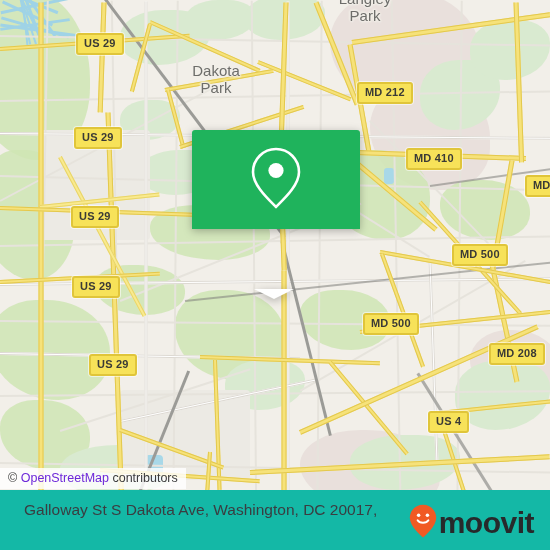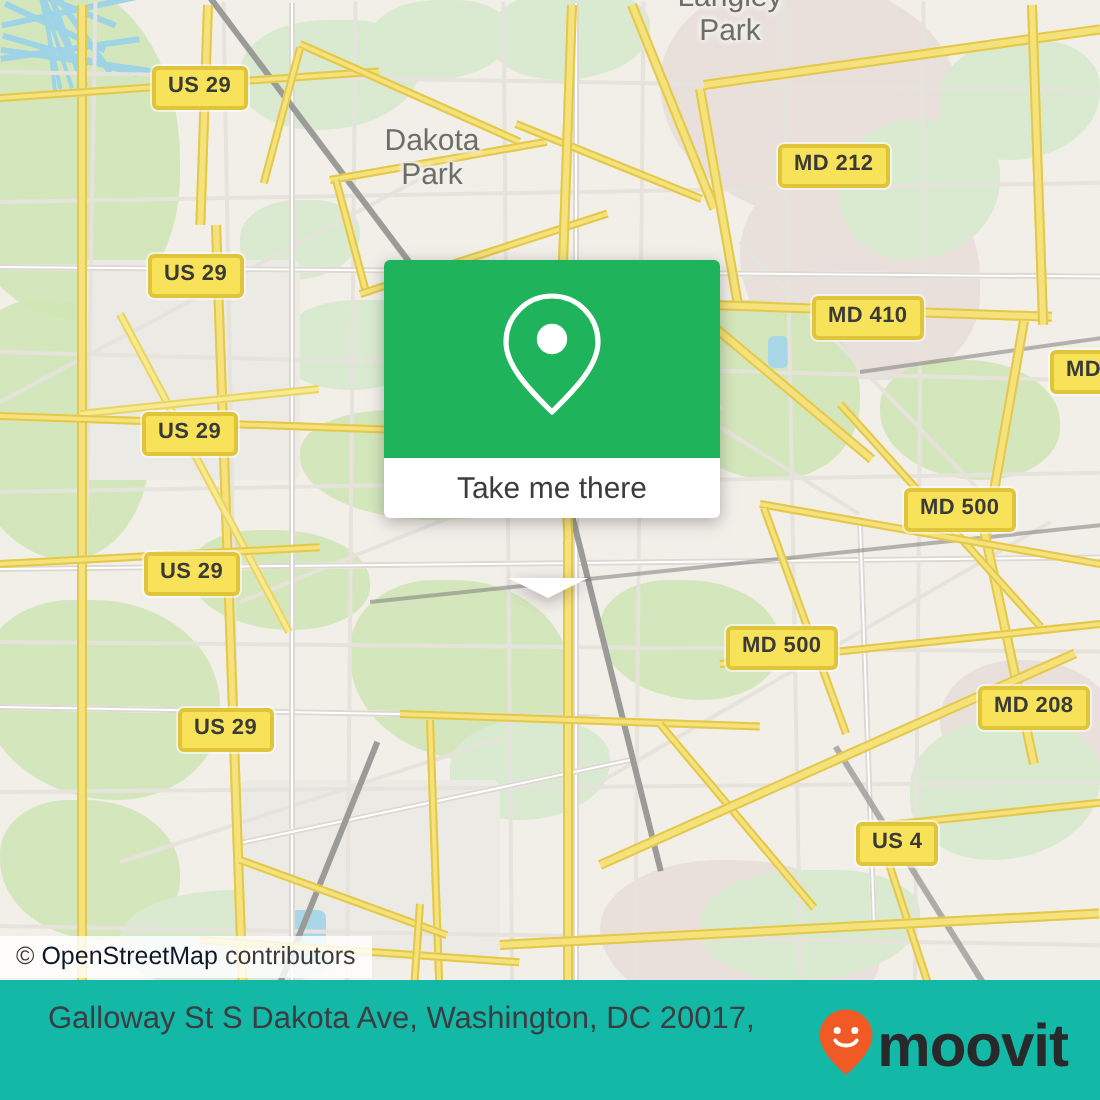--- a/index.html
+++ b/index.html
@@ -71,21 +71,21 @@
     border-top:10px solid #ffffff;
   }
 
   
   #attrib{
     position:absolute;left:0;top:468px;
     background:rgba(255,255,255,.82);
     padding:3px 8px 4px 8px;
     font-size:12.5px;color:#3b3b3b;white-space:nowrap;
   }
-  #attrib .lnk{color:#0f172a;}
+  #attrib .lnk{color:#6d28d9;}
 
   
   #footer{
     position:absolute;left:0;top:490px;width:550px;height:60px;
     background:#14b8a6;
   }
   #footer-text{
     position:absolute;left:24px;top:9px;width:380px;
     color:#3a3d41;font-size:15.5px;line-height:21px;
   }
@@ -254,40 +254,37 @@
         <div>Park</div>
       </div>
     </div>
 
     <div class="layer">
       <div class="shield" style="left:76px;top:33px;">US 29</div>
       <div class="shield" style="left:74px;top:127px;">US 29</div>
       <div class="shield" style="left:71px;top:206px;">US 29</div>
       <div class="shield" style="left:72px;top:276px;">US 29</div>
       <div class="shield" style="left:89px;top:354px;">US 29</div>
-      <div class="shield" style="left:357px;top:72px;margin-left:32px;">MD 212</div>
+      <div class="shield" style="left:357px;top:82px;">MD 212</div>
       <div class="shield" style="left:406px;top:148px;">MD 410</div>
       <div class="shield" style="left:452px;top:244px;">MD 500</div>
       <div class="shield" style="left:363px;top:313px;">MD 500</div>
       <div class="shield" style="left:525px;top:175px;">MD 5</div>
       <div class="shield" style="left:489px;top:343px;">MD 208</div>
       <div class="shield" style="left:428px;top:411px;">US 4</div>
     </div>
 
     <div id="callout">
       <div id="callout-head">
         <span>
           <svg width="52" height="66" viewBox="0 0 52 66" aria-hidden="true">
             <path d="M26 4 C13.3 4 3 14.3 3 27 C3 40 17 53 26 62 C35 53 49 40 49 27 C49 14.3 38.7 4 26 4 Z" fill="none" stroke="#ffffff" stroke-width="2.6" stroke-linejoin="round"></path>
             <circle cx="26" cy="25.5" r="7.6" fill="#ffffff"></circle>
           </svg>
         </span>
-      </div>
-      <div id="callout-body">
-        <span>Take me there</span>
       </div>
       <div id="callout-tail"></div>
     </div>
 
     <div id="attrib">
       <span>©</span>
       <span class="lnk">OpenStreetMap</span>
       <span>contributors</span>
     </div>
   </div>

